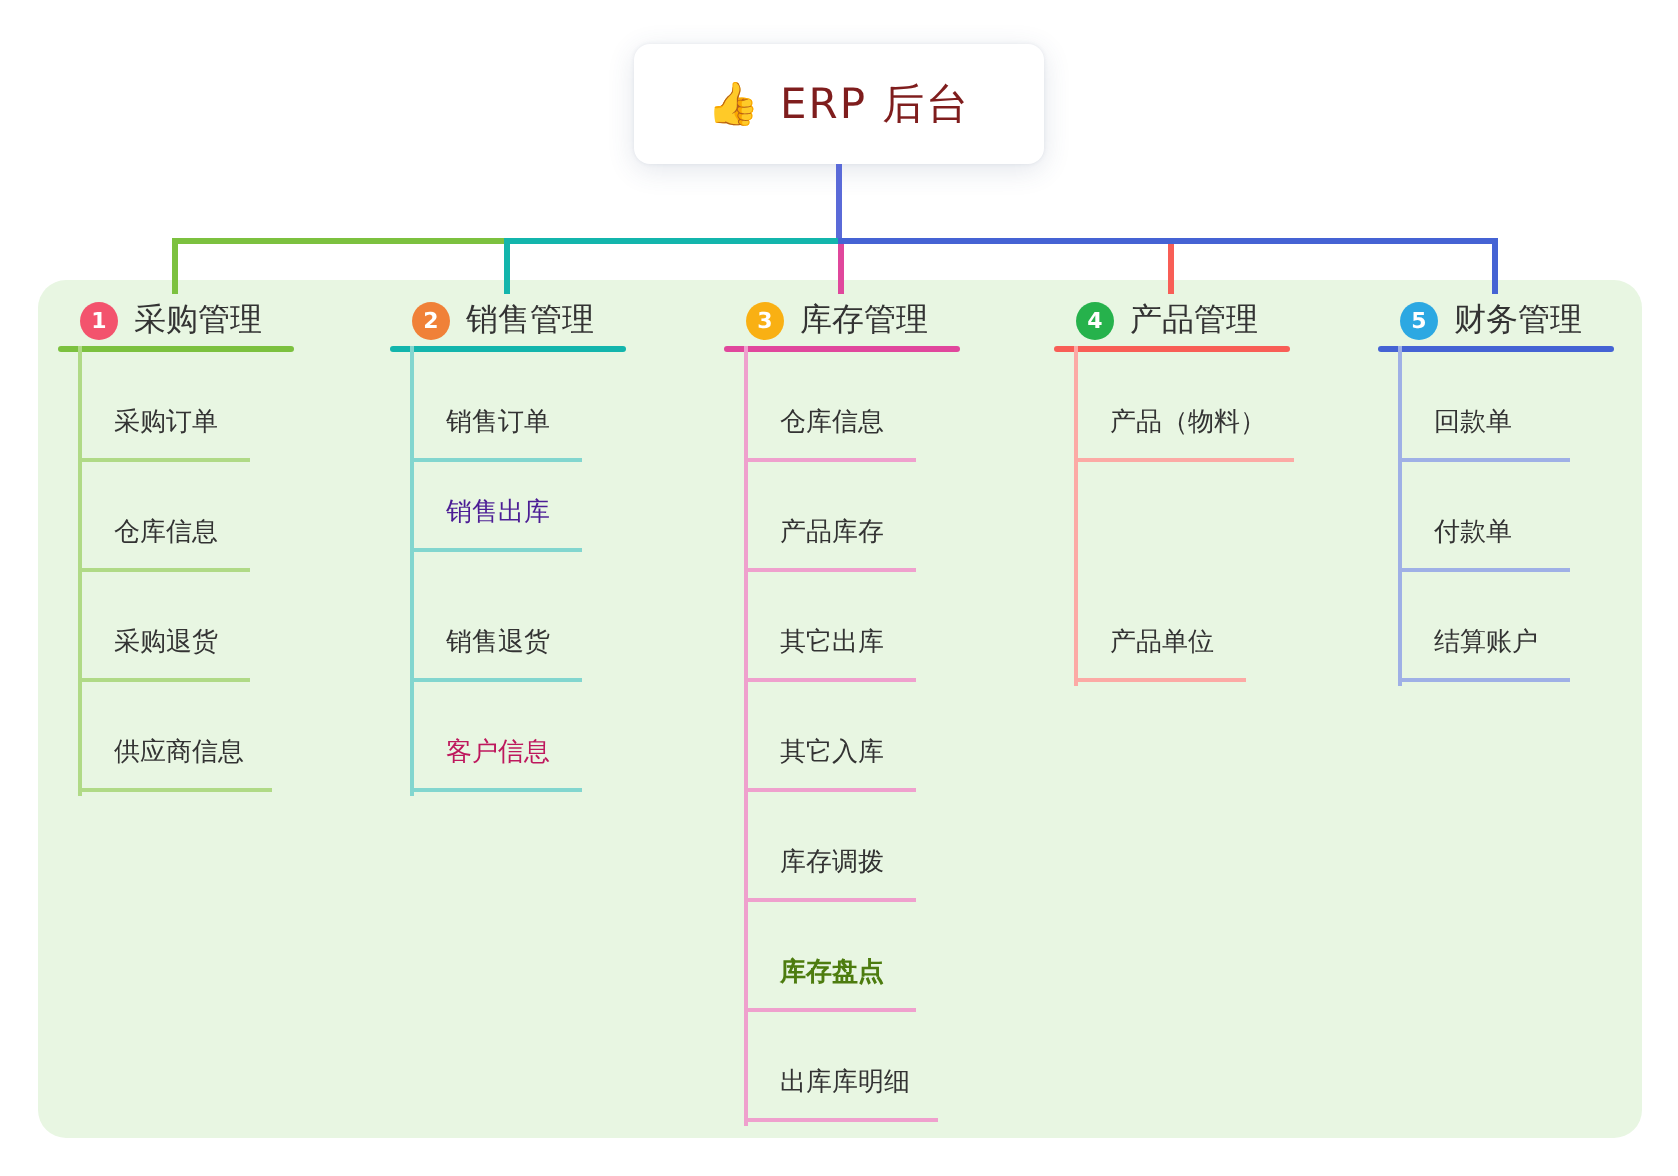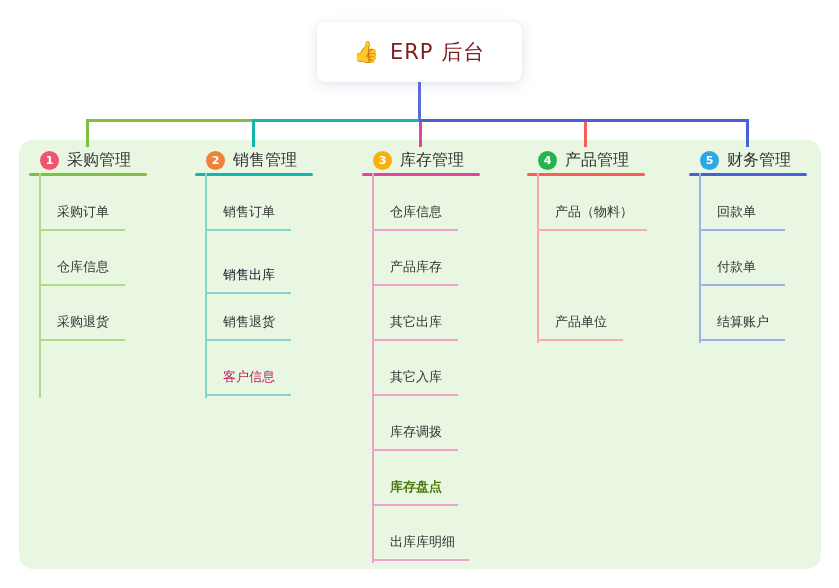--- a/index.html
+++ b/index.html
@@ -58,30 +58,31 @@
       <div class="branch" style="left: 29px; top: 140px; height: 260px;">
         <div>
           <span class="badge" style="background: rgb(243, 83, 109);">1</span>
           <span class="branch-label">采购管理</span>
           <div class="branch-underline" style="background: rgb(124, 193, 63);"></div>
         </div>
         <div class="treeline" style="height: 225px; background: rgb(176, 218, 134);"></div>
         <div class="item" style="top: 63px; border-bottom-color: rgb(176, 218, 134); color: rgb(51, 51, 51);">采购订单</div>
         <div class="item" style="top: 118px; border-bottom-color: rgb(176, 218, 134); color: rgb(51, 51, 51);">仓库信息</div>
         <div class="item" style="top: 173px; border-bottom-color: rgb(176, 218, 134); color: rgb(51, 51, 51);">采购退货</div>
+        <div class="item" style="top: 228px; border-bottom-color: rgb(176, 218, 134); color: rgb(51, 51, 51);">供应商信息</div>
       </div>
       <div class="branch" style="left: 195px; top: 140px; height: 260px;">
         <div>
           <span class="badge" style="background: rgb(240, 129, 56);">2</span>
           <span class="branch-label">销售管理</span>
           <div class="branch-underline" style="background: rgb(19, 181, 172);"></div>
         </div>
         <div class="treeline" style="height: 225px; background: rgb(130, 214, 207);"></div>
         <div class="item" style="top: 63px; border-bottom-color: rgb(130, 214, 207); color: rgb(51, 51, 51);">销售订单</div>
-        <div class="item" style="top: 126px; border-bottom-color: rgb(130, 214, 207); color: #0f172a;">销售出库</div>
+        <div class="item" style="top: 108px; border-bottom-color: rgb(130, 214, 207); color: #4c1d95;">销售出库</div>
         <div class="item" style="top: 173px; border-bottom-color: rgb(130, 214, 207); color: rgb(51, 51, 51);">销售退货</div>
         <div class="item" style="top: 228px; border-bottom-color: rgb(130, 214, 207); color: #be185d;">客户信息</div>
       </div>
       <div class="branch" style="left: 362px; top: 140px; height: 425px;">
         <div>
           <span class="badge" style="background: rgb(249, 176, 19);">3</span>
           <span class="branch-label">库存管理</span>
           <div class="branch-underline" style="background: rgb(224, 71, 156);"></div>
         </div>
         <div class="treeline" style="height: 390px; background: rgb(239, 160, 205);"></div>

